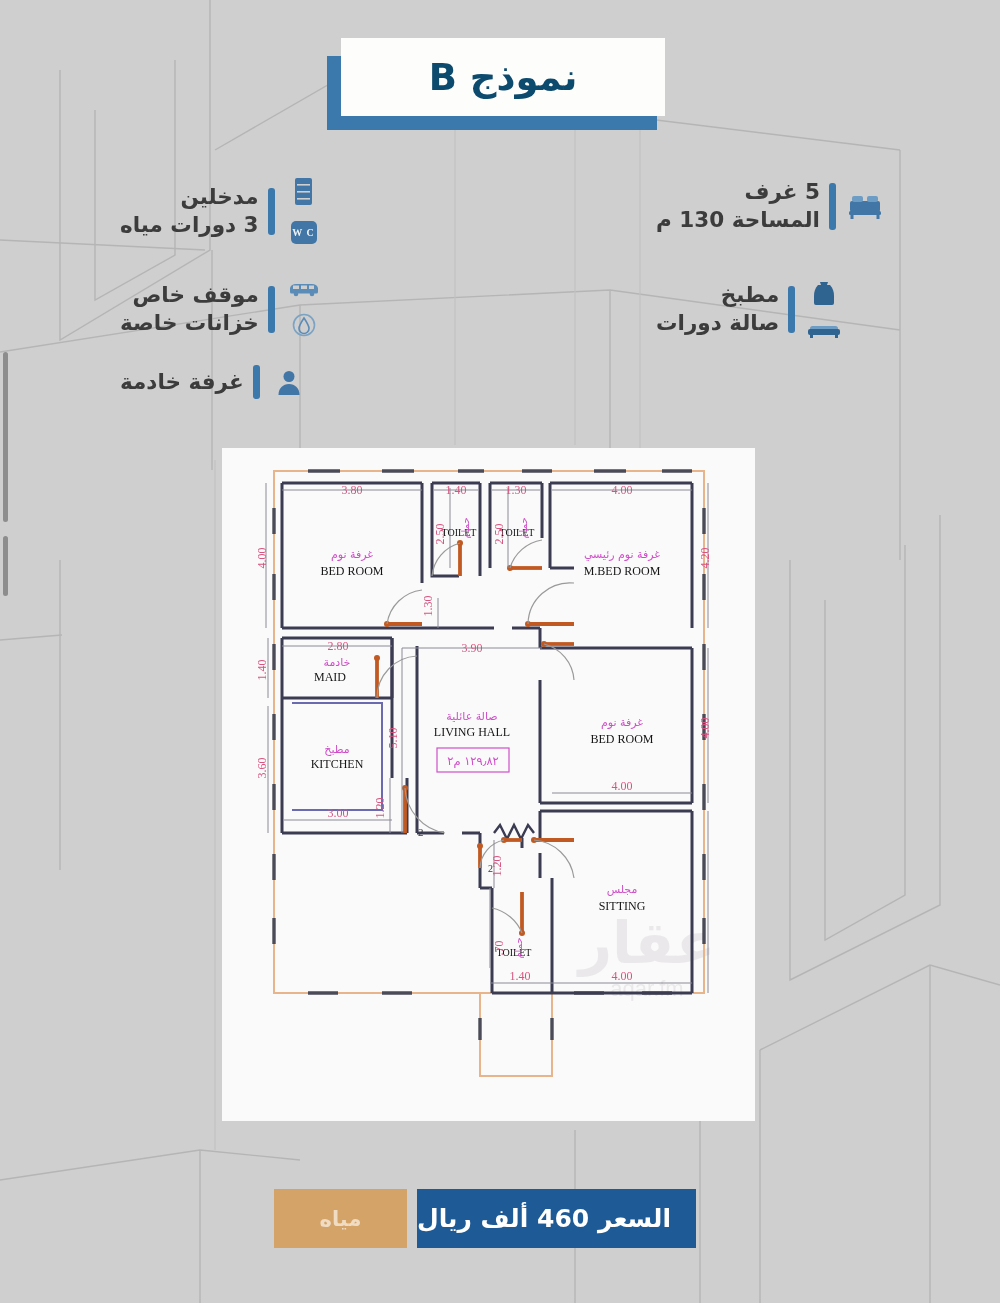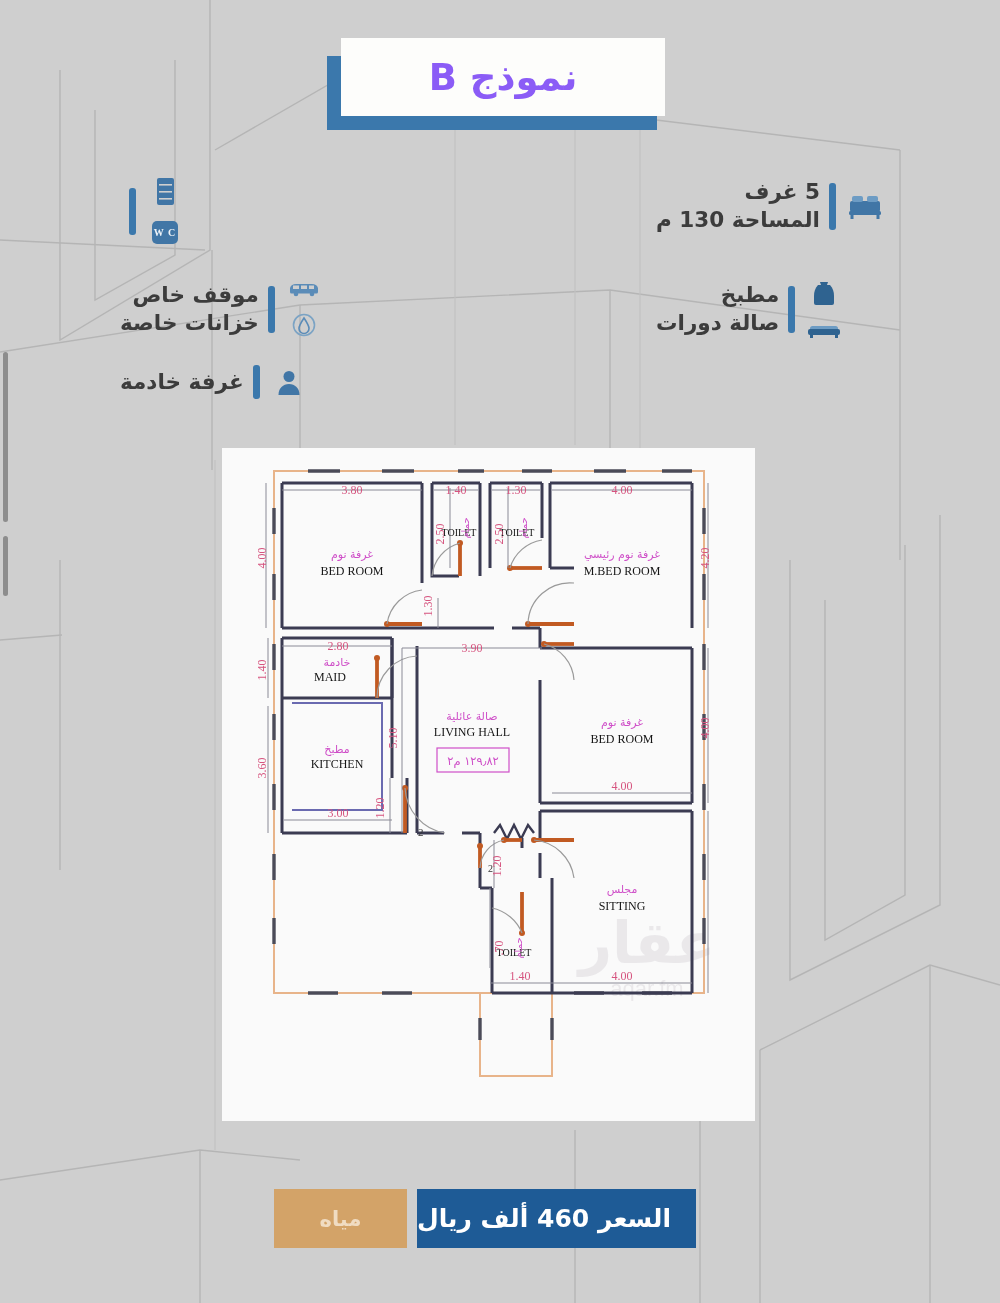--- a/index.html
+++ b/index.html
@@ -16,21 +16,21 @@
 
   
   .edge-bar{position:absolute;background:#8d8d8d;border-radius:3px;z-index:1;}
 
   
   .title-wrap{position:absolute;left:327px;top:38px;width:338px;height:92px;z-index:5;}
   .title-shadow{position:absolute;left:0;top:18px;width:330px;height:74px;background:#3b78ac;}
   .title-card{position:absolute;left:14px;top:0;width:324px;height:78px;background:#fdfdfb;
     display:flex;align-items:center;justify-content:center;}
   .title-text{
-    color:#8b5cf6;font-size:37px;font-weight:700;letter-spacing:0px;
+    color:#0c4a6e;font-size:37px;font-weight:700;letter-spacing:0px;
     direction:rtl;text-align:center;line-height:1;
   }
 
   
   .feat{position:absolute;display:flex;align-items:center;direction:rtl;z-index:5;}
   .feat .icons{display:flex;flex-direction:column;align-items:center;justify-content:center;gap:16px;width:40px;}
   .feat .bar{width:7px;border-radius:3px;background:#3b78ac;margin:0 9px;}
   .feat .labels{display:flex;flex-direction:column;align-items:flex-start;justify-content:center;direction:rtl;}
   .feat .labels span{
     color:#3c3c3c;font-size:21.5px;font-weight:600;line-height:1.32;white-space:nowrap;direction:rtl;
@@ -149,20 +149,24 @@
       <span>صالة دورات</span>
     </div>
   </div>
 
   <div class="feat" style="left:120px;top:178px;">
     <div class="icons">
       <span class="ic ic-door"></span>
       <span class="ic ic-wc">W C</span>
     </div>
     <div class="bar" style="height:47px;"></div>
+    <div class="labels">
+      <span>مدخلين</span>
+      <span>3 دورات مياه</span>
+    </div>
   </div>
 
   <div class="feat" style="left:120px;top:365px;">
     <div class="icons">
       <svg width="24" height="26" viewBox="0 0 24 26">
           <g fill="#4176a6">
         <circle cx="12" cy="7.5" r="5.5"></circle>
         <path d="M1.5 26 c0 -7 4.5 -11 10.5 -11 s10.5 4 10.5 11 z"></path>
       </g>
         </svg>

